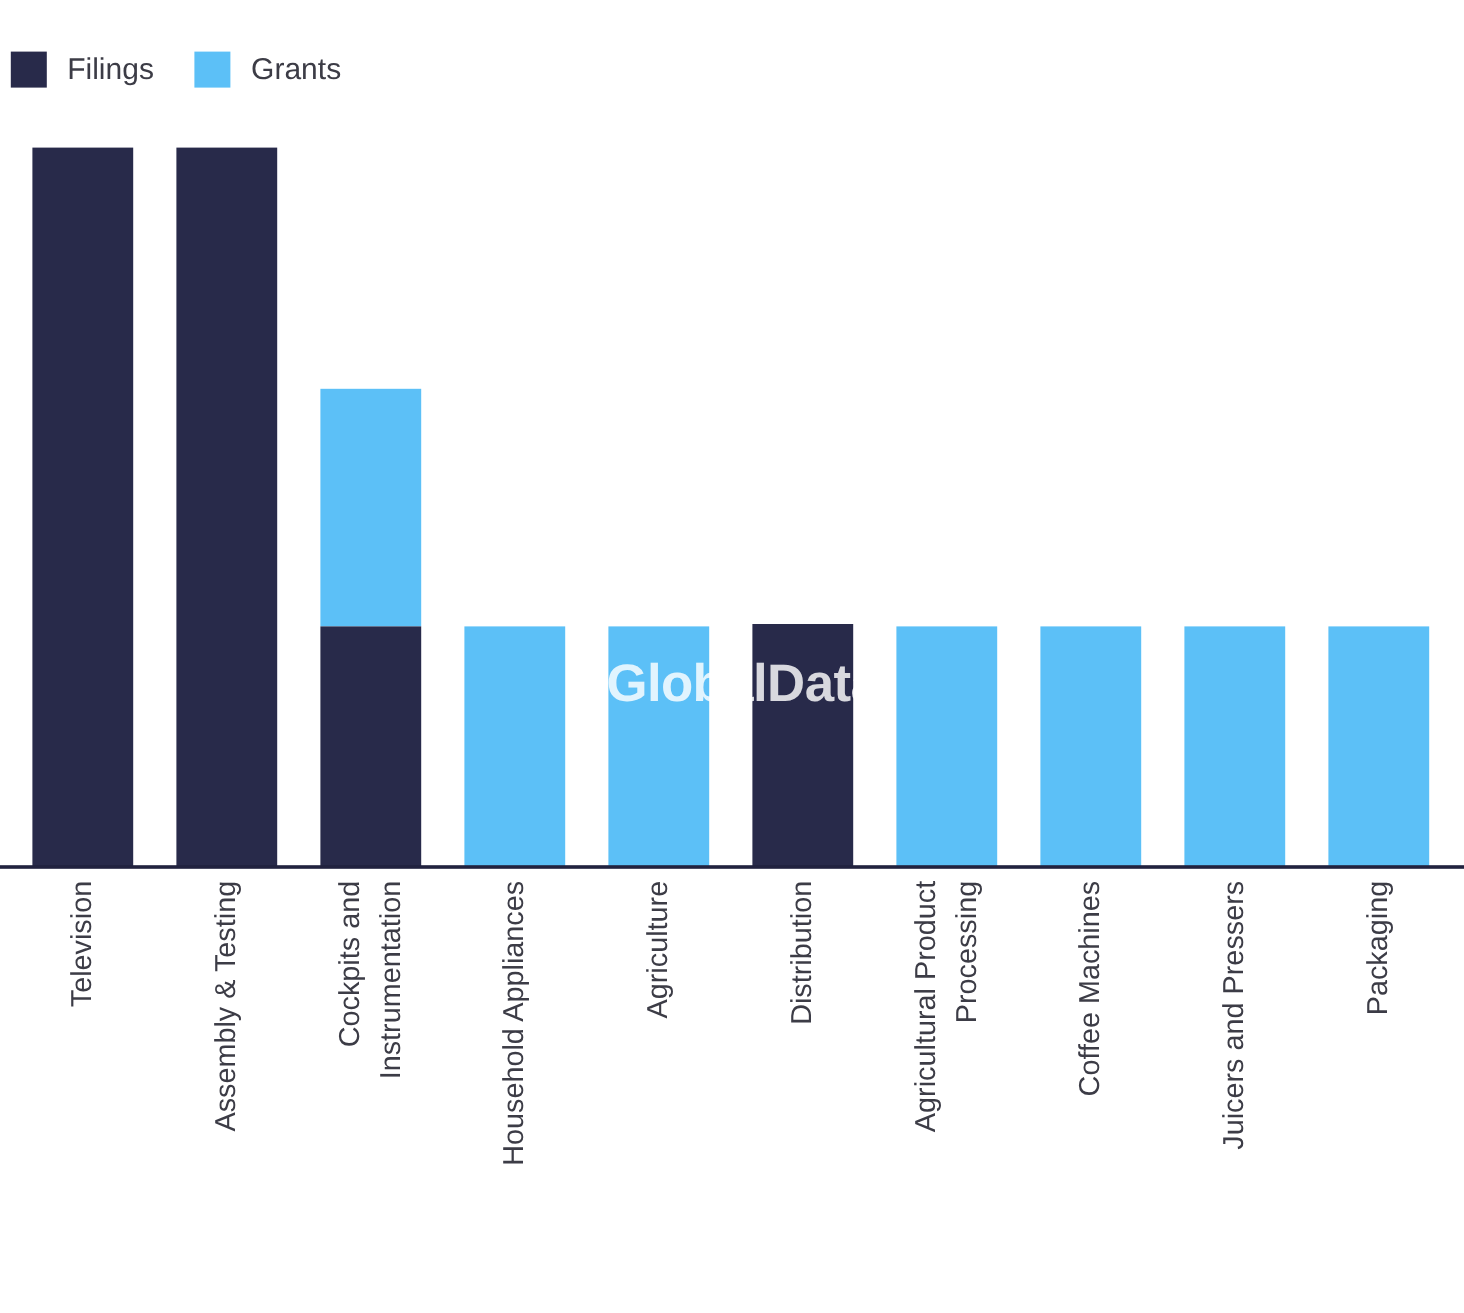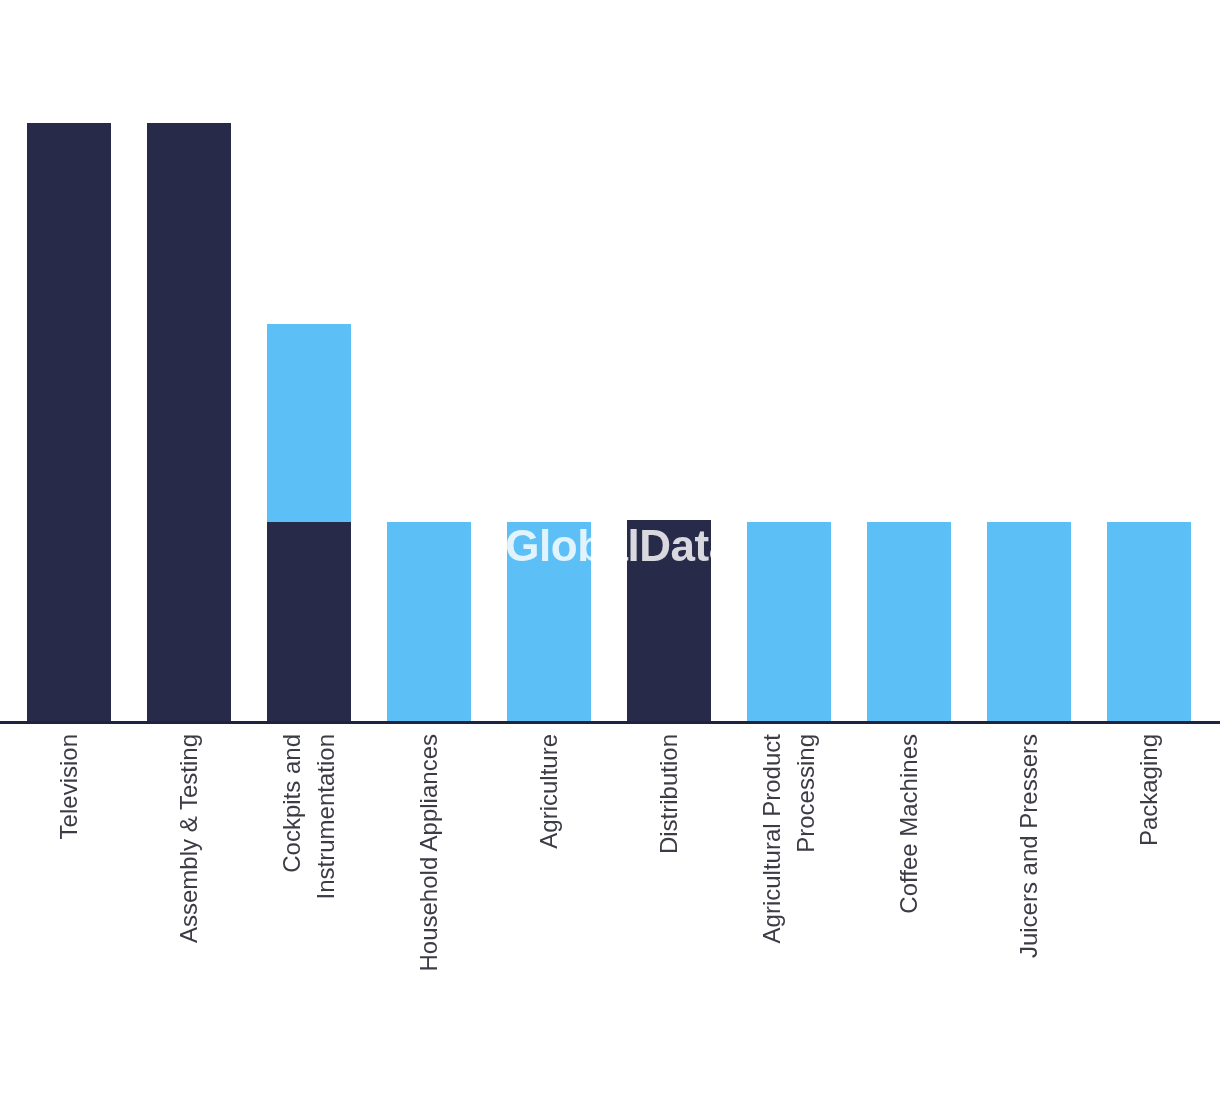--- a/index.html
+++ b/index.html
@@ -74,21 +74,21 @@
     top: 721px;
     width: 1220px;
     height: 3px;
     background: #21223f;
   }
 
   
   #watermark {
     position: absolute;
     left: 474px;
-    top: 520px;
+    top: 544px;
     width: 290px;
     height: 52px;
     font-size: 44px;
     font-weight: bold;
     letter-spacing: -0.5px;
     color: rgba(255,255,255,0.82);
     line-height: 52px;
     text-align: center;
     pointer-events: none;
     user-select: none;
@@ -121,20 +121,30 @@
     text-align: right;
     direction: ltr;
   }
   .xtick-inner .line2 { display: block; }
 </style>
 </head>
 <body>
 
 <div id="chart-root">
 
+  <div id="legend">
+    <div class="legend-item">
+      <span class="legend-swatch" style="background:#282a4a"></span>
+      <span class="legend-label">Filings</span>
+    </div>
+    <div class="legend-item">
+      <span class="legend-swatch" style="background:#5cc0f7"></span>
+      <span class="legend-label">Grants</span>
+    </div>
+  </div>
 
   <div id="plot">
       <div class="bar-group" style="left: 27px; width: 84px;">
         <div class="bar-seg" style="height: 600px; background: rgb(40, 42, 74);"></div>
       </div>
       <div class="bar-group" style="left: 147px; width: 84px;">
         <div class="bar-seg" style="height: 600px; background: rgb(40, 42, 74);"></div>
       </div>
       <div class="bar-group" style="left: 267px; width: 84px;">
         <div class="bar-seg" style="height: 198px; background: rgb(92, 192, 247);"></div>

